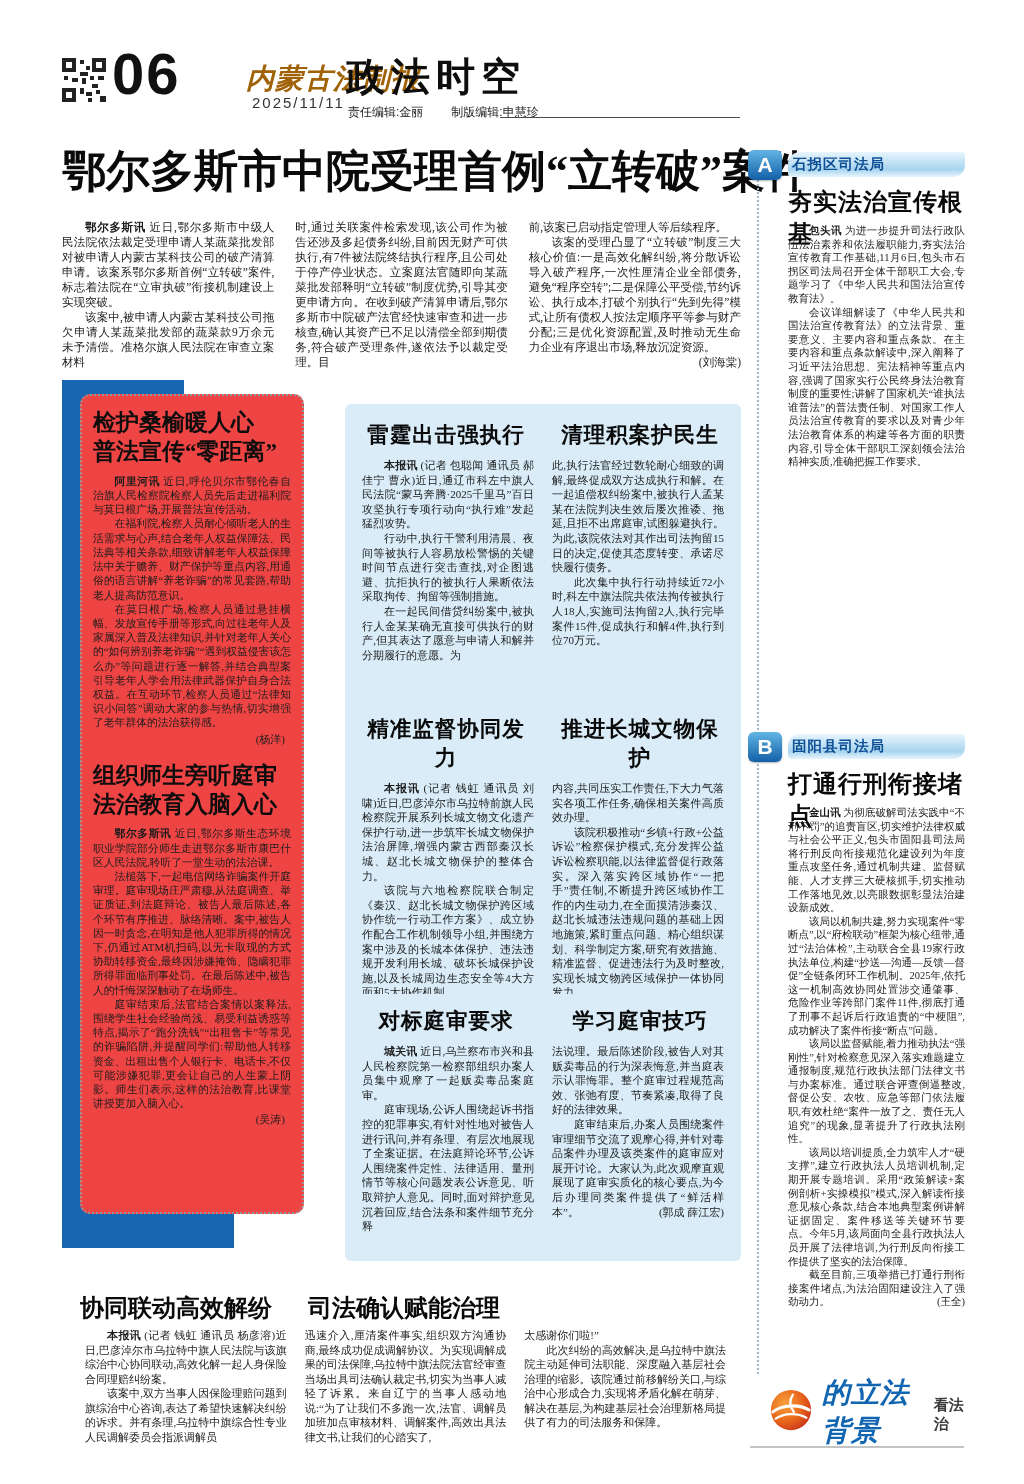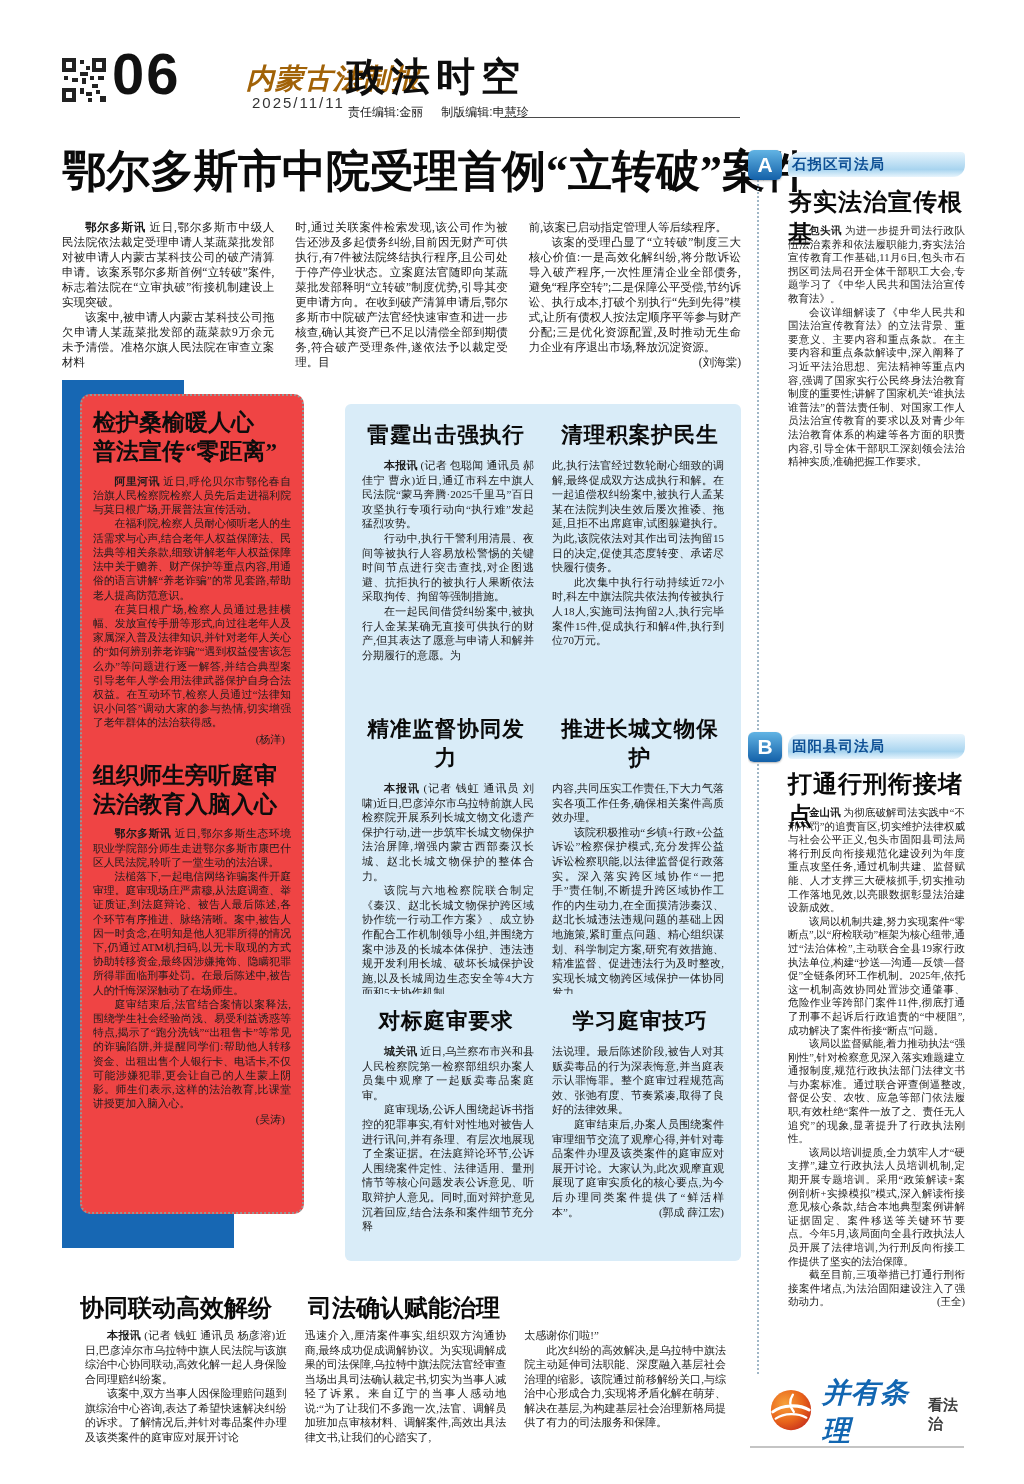--- a/index.html
+++ b/index.html
@@ -7,21 +7,21 @@
        font-family:"Liberation Serif","DejaVu Serif",serif;color:#1c1c1c;}
   .abs{position:absolute;}
   .region{position:absolute;overflow:hidden;}
 
   
   #qr{left:62px;top:58px;width:44px;height:44px;}
   #pagenum{left:112px;top:40px;font:800 58px "Liberation Sans",sans-serif;letter-spacing:2px;color:#111;}
   #paper{left:246px;top:60px;font-weight:800;font-size:28px;color:#a16207;font-style:italic;letter-spacing:1px;}
   #pdate{left:252px;top:94px;font:15px "Liberation Sans",sans-serif;color:#333;letter-spacing:2px;}
   #section{left:346px;top:50px;font-size:39px;font-weight:800;letter-spacing:6px;color:#0d0d0d;}
-  #editors{left:348px;top:104px;font:12px "Liberation Sans",sans-serif;color:#222;display:flex;gap:18px;}
+  #editors{left:348px;top:104px;font:12px "Liberation Sans",sans-serif;color:#222;display:flex;gap:28px;}
   #hdr-rule{left:500px;top:117px;width:240px;border-bottom:1px solid #4a4a4a;height:0;}
 
   
   #headline{left:62px;top:142px;width:679px;height:66px;font-size:44px;font-weight:800;color:#0a0a0a;
             white-space:nowrap;text-align:justify;text-align-last:justify;}
   #lead-cols{left:62px;top:220px;width:679px;height:160px;display:flex;gap:21px;}
   #lead-cols .col{flex:1;font-size:11.5px;line-height:15px;text-align:justify;}
 
   .paras p{margin:0;text-indent:2em;text-align:justify;}
   .paras p.cont{text-indent:0;}
@@ -239,21 +239,21 @@
       <p>截至目前,三项举措已打通行刑衔接案件堵点,为法治固阳建设注入了强劲动力。<span class="byline-inline">(王全)</span></p>
     </div>
 </div>
 
 <div class="abs" id="bottom-title">
   <span>协同联动高效解纷</span><span>司法确认赋能治理</span>
 </div>
 <div class="region" id="bottom-cols">
   <div class="col paras">
       <p><b>本报讯 </b>(记者 钱虹 通讯员 杨彦溶)近日,巴彦淖尔市乌拉特中旗人民法院与该旗综治中心协同联动,高效化解一起人身保险合同理赔纠纷案。</p>
-      <p>该案中,双方当事人因保险理赔问题到旗综治中心咨询,表达了希望快速解决纠纷的诉求。了解情况后,并针对毒品案件办理及该类案件的庭审应对展开讨论</p>
+      <p>该案中,双方当事人因保险理赔问题到旗综治中心咨询,表达了希望快速解决纠纷的诉求。并有条理,乌拉特中旗综合性专业人民调解委员会指派调解员</p>
     </div>
   <div class="col paras">
       <p class="cont">迅速介入,厘清案件事实,组织双方沟通协商,最终成功促成调解协议。为实现调解成果的司法保障,乌拉特中旗法院法官经审查当场出具司法确认裁定书,切实为当事人减轻了诉累。来自辽宁的当事人感动地说:“为了让我们不多跑一次,法官、调解员加班加点审核材料、调解案件,高效出具法律文书,让我们的心踏实了,</p>
     </div>
   <div class="col paras">
       <p class="cont">太感谢你们啦!”</p>
       <p>此次纠纷的高效解决,是乌拉特中旗法院主动延伸司法职能、深度融入基层社会治理的缩影。该院通过前移解纷关口,与综治中心形成合力,实现将矛盾化解在萌芽、解决在基层,为构建基层社会治理新格局提供了有力的司法服务和保障。</p>
     </div>
 </div>
 
@@ -266,16 +266,16 @@
             <stop offset="60%" stop-color="#e8641b"></stop>
             <stop offset="100%" stop-color="#c7301c"></stop>
         </radialGradient>
       </defs>
       <circle cx="24" cy="24" r="21" fill="url(#lg)"></circle>
       <path d="M5 26c10-8 28-8 38-2" stroke="#fff" stroke-width="3.2" fill="none" stroke-linecap="round"></path>
       <path d="M8 33c9-6 23-6 32-1" stroke="#fff" stroke-width="2.4" fill="none" stroke-linecap="round"></path>
       <path d="M26 8c-4 6-4 12 1 18" stroke="#fff" stroke-width="2.4" fill="none" stroke-linecap="round"></path>
     </svg>
   </span>
-  <span class="main">并有条理</span>
+  <span class="main">的立法背景</span>
   <span class="sub">看法治</span>
 </div>
 <div class="abs" id="footer-rule"></div>
 
 </body></html>

